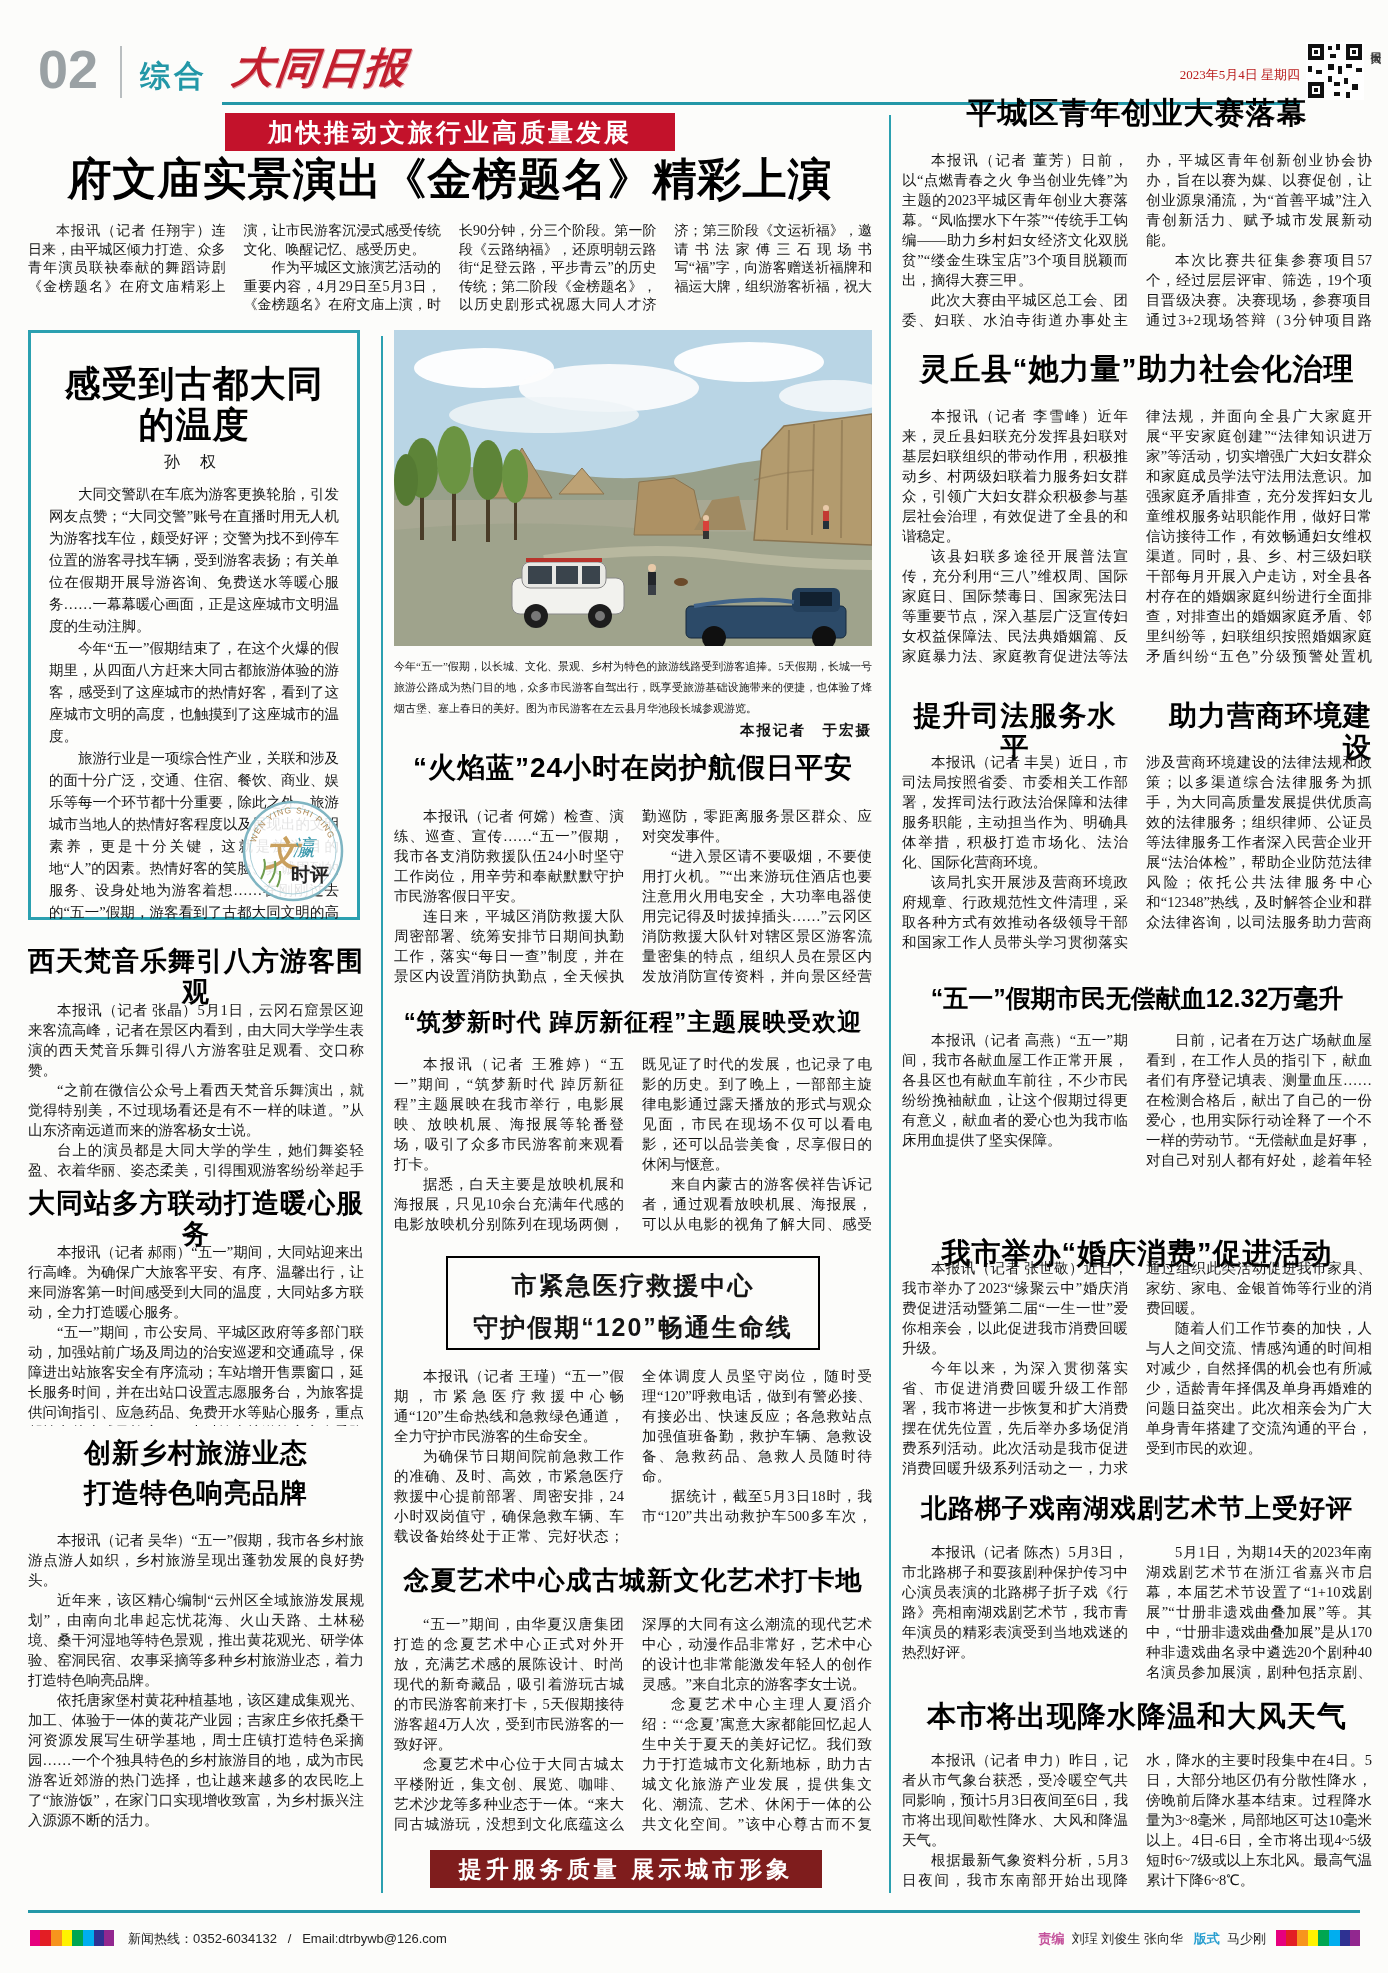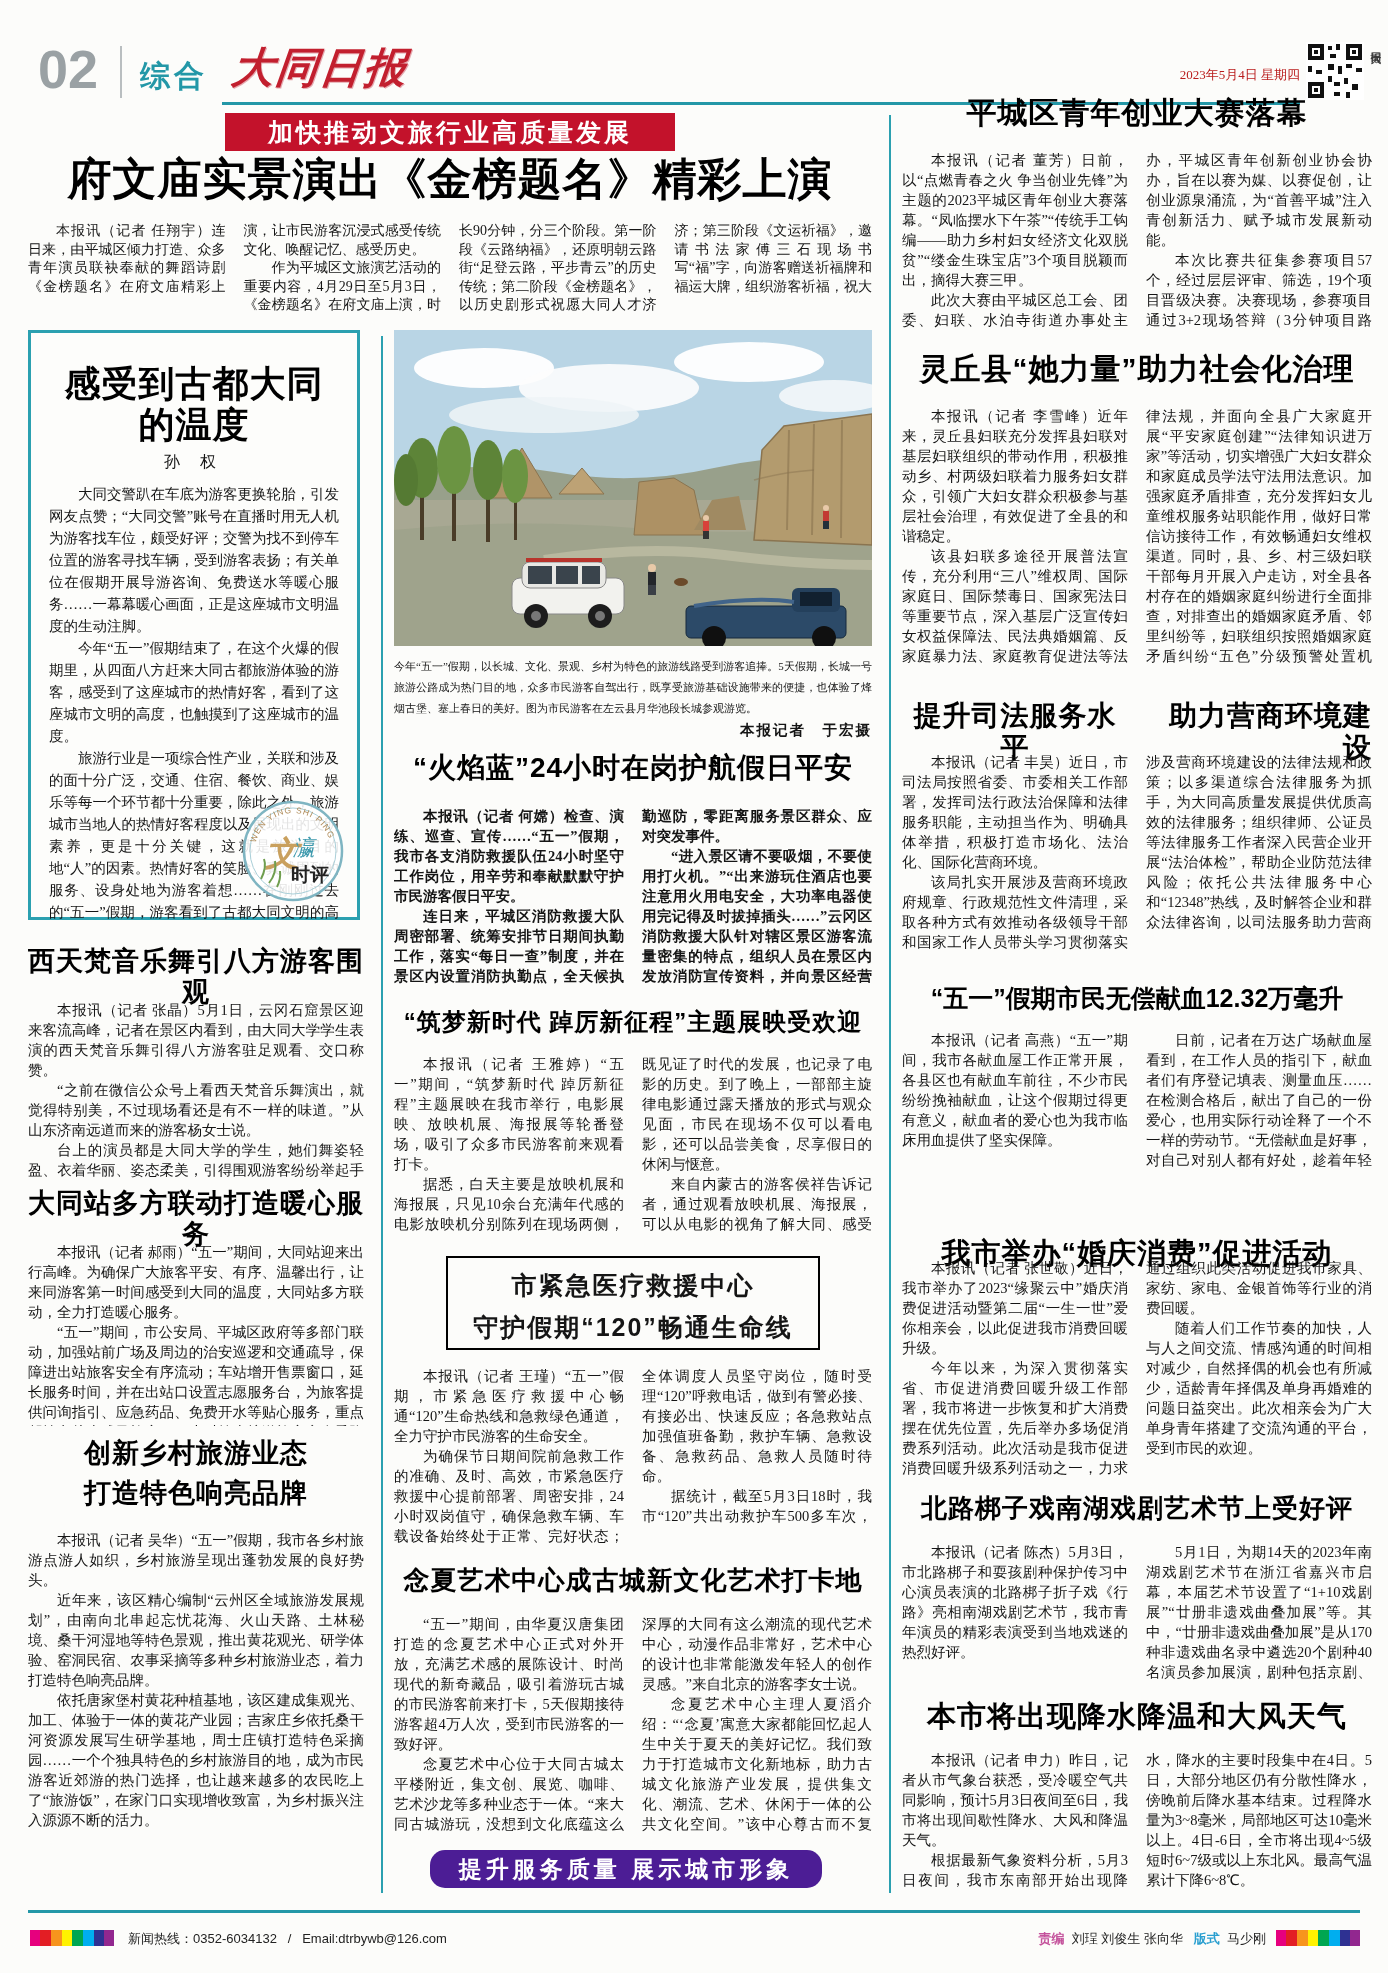--- a/index.html
+++ b/index.html
@@ -14,22 +14,22 @@
   .cols4{column-count:4;column-gap:18px;column-fill:auto;height:100%;}
   .teal{background:#2397a7;}
   .vline{width:2px;background:#2ba0b0;}
   .pageno{font-family:"Liberation Sans",sans-serif;font-weight:bold;font-size:54px;color:#9aa1a4;line-height:1;}
   .secname{font-family:"Liberation Sans",sans-serif;font-weight:bold;font-size:30px;color:#2397a7;letter-spacing:4px;}
   .logo{font-weight:bold;font-style:italic;font-size:42px;color:#c21f2e;letter-spacing:2px;
         transform:skewX(-6deg);text-shadow:1px 1px 0 #e5aab0;}
   .dateline{font-size:13px;color:#b91c1c;}
   .eyebrow{background:#c3122b;color:#fff;font-family:"Liberation Sans",sans-serif;font-weight:bold;
            font-size:25px;text-align:center;line-height:38px;letter-spacing:3px;}
-  .bannerbox{background:#4c1d95;color:#fff;font-family:"Liberation Sans",sans-serif;font-weight:bold;
-           font-size:23px;text-align:center;line-height:38px;letter-spacing:4px;border-radius:15px;}
+  .bannerbox{background:#7f1d1d;color:#fff;font-family:"Liberation Sans",sans-serif;font-weight:bold;
+           font-size:23px;text-align:center;line-height:38px;letter-spacing:4px;}
   .essaybox{border:3px solid #2ba0b0;background:#fdfdfb;}
   .essaybox .body p{text-indent:2em;}
   .author{text-align:center;font-size:16px;letter-spacing:8px;margin:6px 0 10px 0;}
   .caption{font-size:11px;line-height:21px;font-weight:normal;text-align:justify;}
   .credit{text-align:right;font-weight:bold;font-size:14.5px;margin-top:2px;letter-spacing:2px;}
   .boxedhead{border:2px solid #000000;text-align:center;font-family:"Liberation Sans",sans-serif;
              font-weight:bold;font-size:25px;line-height:42px;letter-spacing:2px;padding-top:6px;}
   .footbar{font-size:13px;font-family:"Liberation Sans",sans-serif;color:#222;}
   .rainbow{height:16px;width:84px;background:linear-gradient(90deg,#e6007e 0 12%,#e31e24 12% 25%,#f7941d 25% 38%,
            #fff200 38% 50%,#00a651 50% 63%,#00aeef 63% 76%,#2e3192 76% 88%,#92278f 88% 100%);}
@@ -208,21 +208,21 @@
     <div class="abs hl" style="left:28px;top:1478px;width:336px;font-size:27px;">打造特色响亮品牌</div>
     <div class="abs body" style="left:28px;top:1530px;width:336px;height:360px;">
         <p>本报讯（记者 吴华）“五一”假期，我市各乡村旅游点游人如织，乡村旅游呈现出蓬勃发展的良好势头。</p>
         <p>近年来，该区精心编制“云州区全域旅游发展规划”，由南向北串起忘忧花海、火山天路、土林秘境、桑干河湿地等特色景观，推出黄花观光、研学体验、窑洞民宿、农事采摘等多种乡村旅游业态，着力打造特色响亮品牌。</p>
         <p>依托唐家堡村黄花种植基地，该区建成集观光、加工、体验于一体的黄花产业园；吉家庄乡依托桑干河资源发展写生研学基地，周士庄镇打造特色采摘园……一个个独具特色的乡村旅游目的地，成为市民游客近郊游的热门选择，也让越来越多的农民吃上了“旅游饭”，在家门口实现增收致富，为乡村振兴注入源源不断的活力。</p>
       </div>
   </div>
 
   <div>
     <div class="abs hl" style="left:394px;top:752px;width:478px;font-size:28px;">“火焰蓝”24小时在岗护航假日平安</div>
-    <div class="abs body cols2" style="left:394px;top:806px;width:478px;height:196px;font-weight:bold;">
+    <div class="abs body cols2" style="left:394px;top:806px;width:478px;height:196px;">
         <p>本报讯（记者 何嫦）检查、演练、巡查、宣传……“五一”假期，我市各支消防救援队伍24小时坚守工作岗位，用辛劳和奉献默默守护市民游客假日平安。</p>
         <p>连日来，平城区消防救援大队周密部署、统筹安排节日期间执勤工作，落实“每日一查”制度，并在景区内设置消防执勤点，全天候执勤巡防，零距离服务景区群众、应对突发事件。</p>
         <p>“进入景区请不要吸烟，不要使用打火机。”“出来游玩住酒店也要注意用火用电安全，大功率电器使用完记得及时拔掉插头……”云冈区消防救援大队针对辖区景区游客流量密集的特点，组织人员在景区内发放消防宣传资料，并向景区经营户讲解注意事项，耐心提醒游客注意消防安全，将消防安全知识送到游客和景区经营户手中。</p>
       </div>
   </div>
 
   <div>
     <div class="abs hl" style="left:394px;top:1008px;width:478px;font-size:24px;">“筑梦新时代 踔厉新征程”主题展映受欢迎</div>
     <div class="abs body cols2" style="left:394px;top:1054px;width:478px;height:188px;">
         <p>本报讯（记者 王雅婷）“五一”期间，“筑梦新时代 踔厉新征程”主题展映在我市举行，电影展映、放映机展、海报展等轮番登场，吸引了众多市民游客前来观看打卡。</p>

